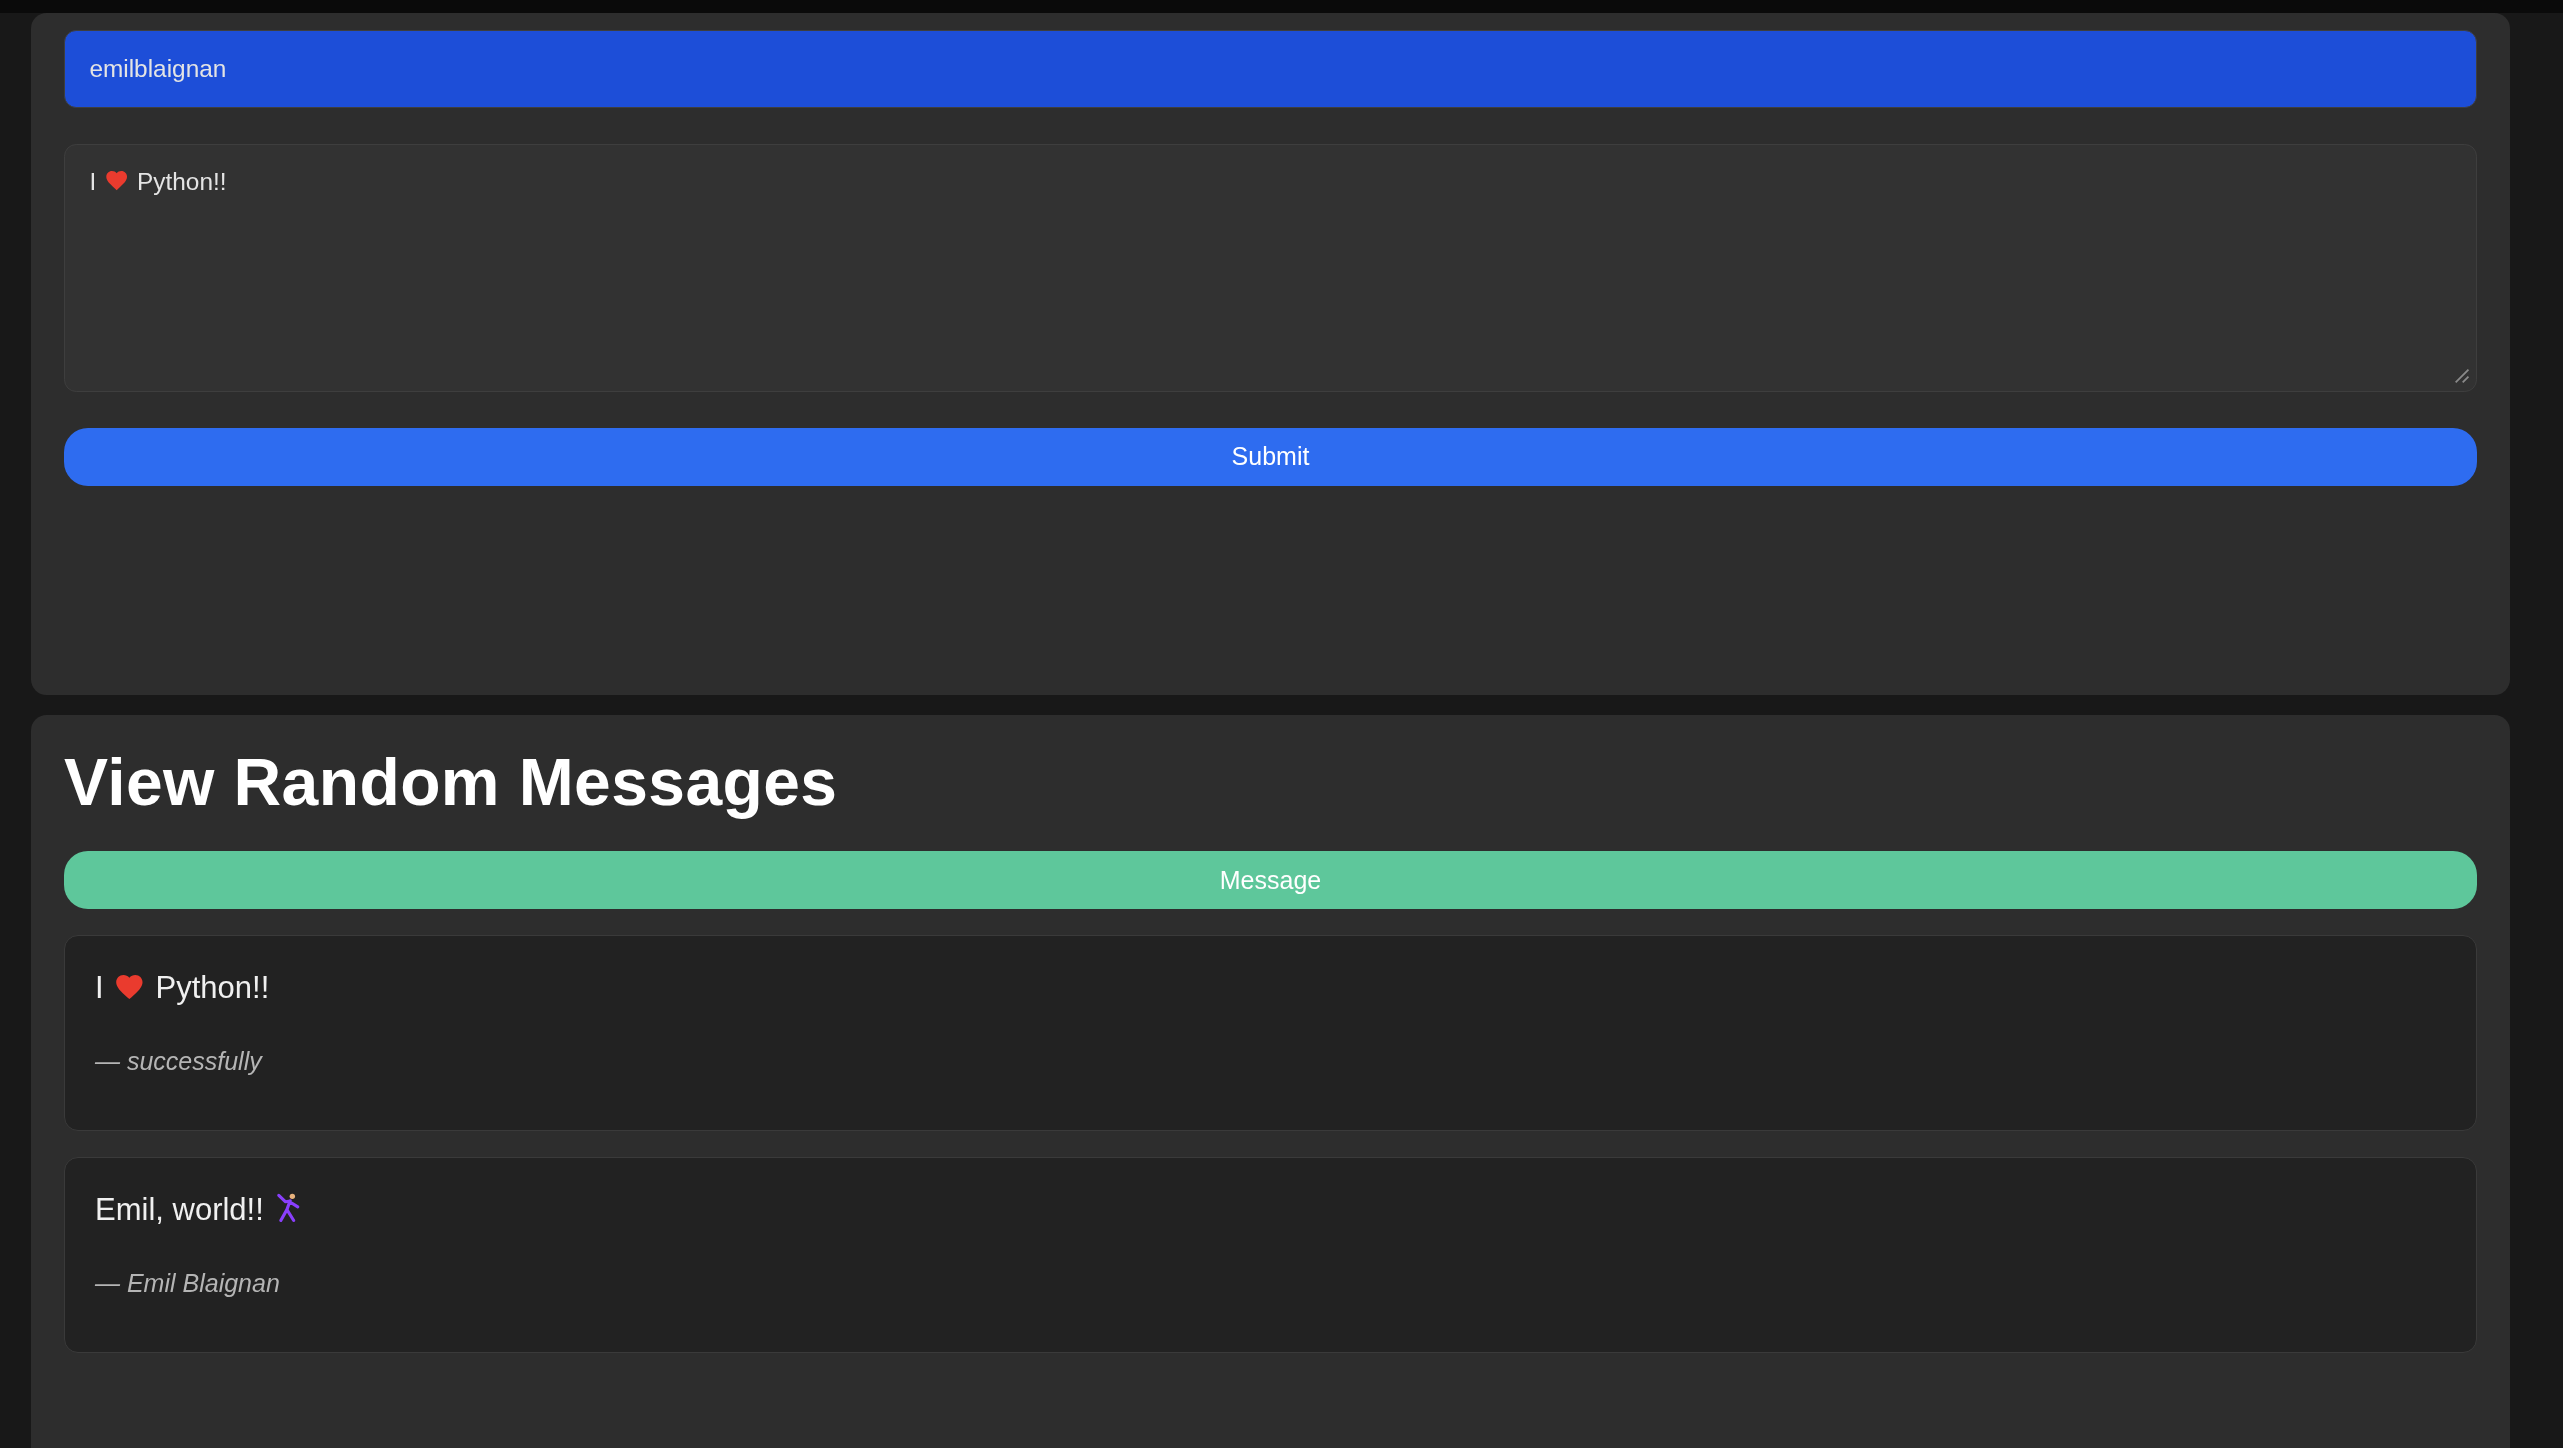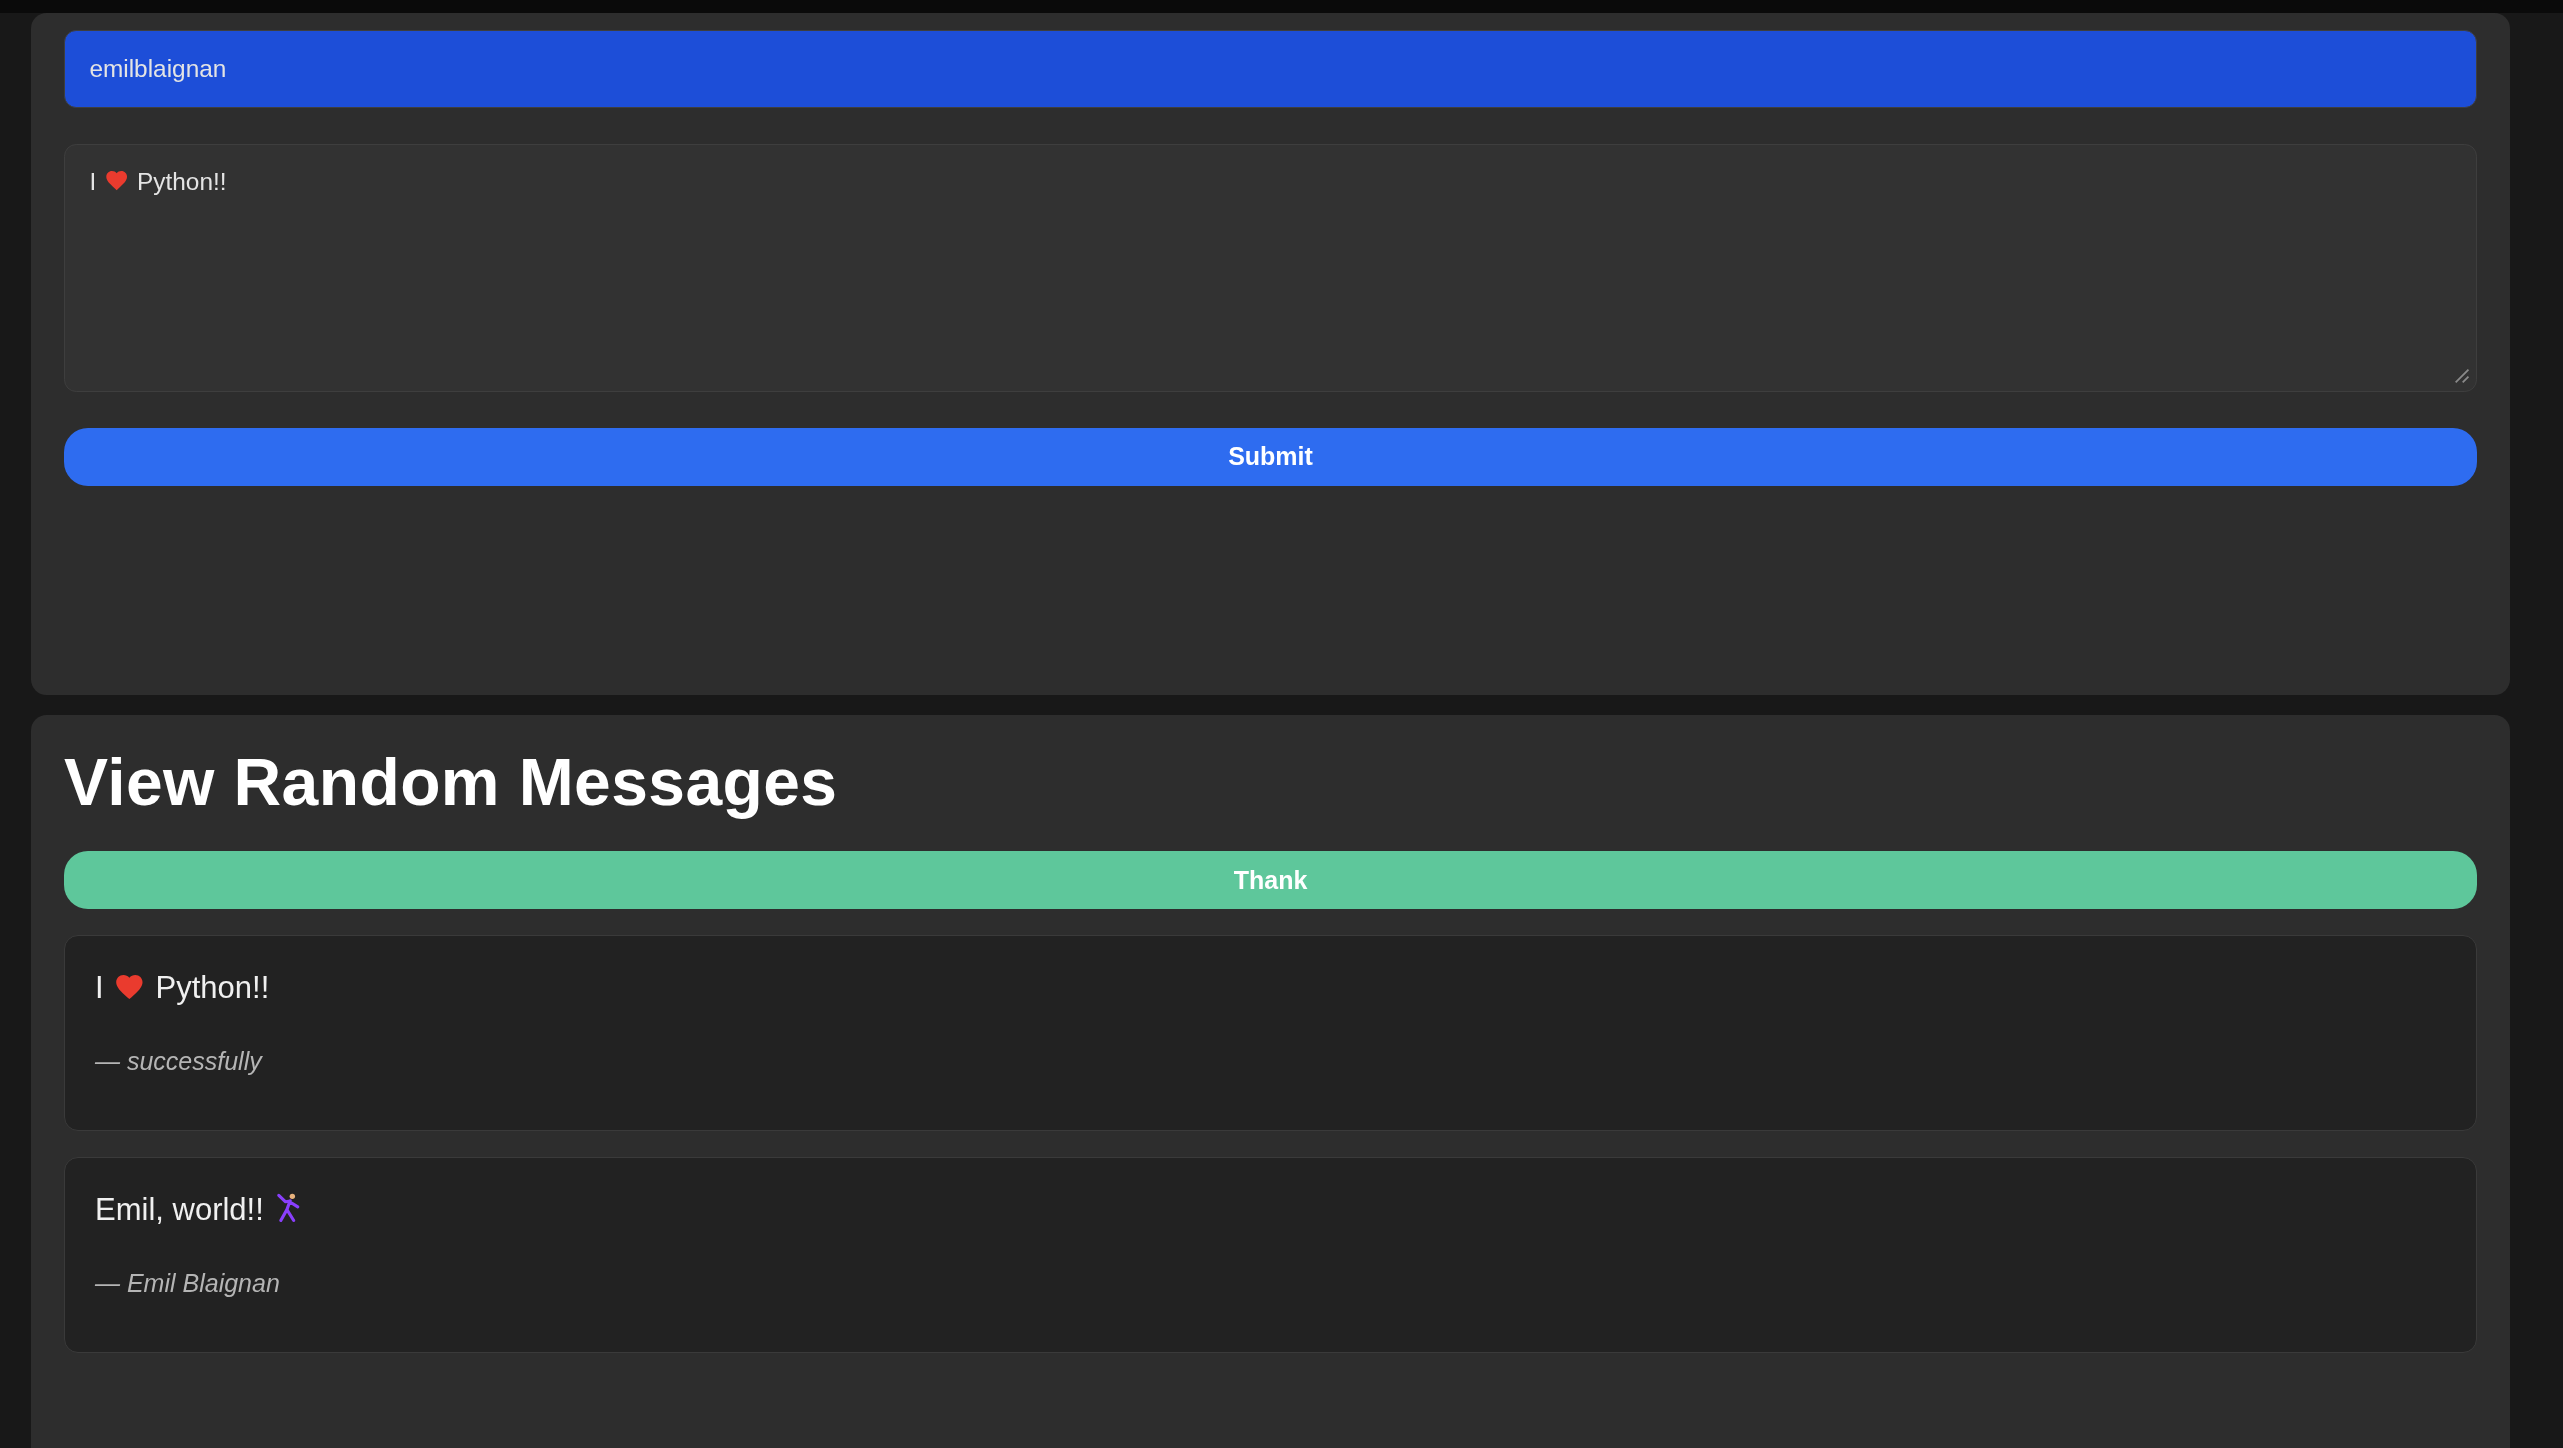--- a/index.html
+++ b/index.html
@@ -67,21 +67,20 @@
     display: flex;
     align-items: center;
     justify-content: center;
     width: 100%; height: 58px;
     border: none;
     border-radius: 24px;
     color: #ffffff;
     font-size: 25px;
     font-family: "Liberation Sans", sans-serif;
     cursor: pointer;
-    font-weight: bold;
   }
   .btn-submit { margin-top: 36px; background: #2e6cf0; }
   .btn-update { margin-top: 31px; background: #5ec79b; }
   .alert-success {
     margin-top: 32px;
     width: 100%; height: 92px;
     background: #4fb583;
     border-radius: 12.2px;
     display: flex;
     align-items: center;
@@ -142,21 +141,21 @@
 
   <button class="btn btn-submit">Submit</button>
 
 
 </div>
 
 <div class="panel panel-messages">
 
   <h1 class="section-title">View Random Messages</h1>
 
-  <button class="btn btn-update">Thank</button>
+  <button class="btn btn-update">Message</button>
 
   <div class="card">
     <div class="card-text"><span>I </span><span class="emoji emoji-heart"><svg viewBox="0 0 24 24">
             <path fill="#ea3b2e" d="M12 21.35l-1.45-1.32C5.4 15.36 2 12.28 2 8.5 2 5.42 4.42 3 7.5 3c1.74 0 3.41.81 4.5 2.09C13.09 3.81 14.76 3 16.5 3 19.58 3 22 5.42 22 8.5c0 3.78-3.4 6.86-8.55 11.54L12 21.35z"></path>
           </svg></span><span> Python!!</span></div>
     <div class="card-author">— successfully</div>
   </div>
 
   <div class="card">
     <div class="card-text"><span>Emil, world!! </span><span class="emoji emoji-dancer"><svg viewBox="0 0 24 24">

